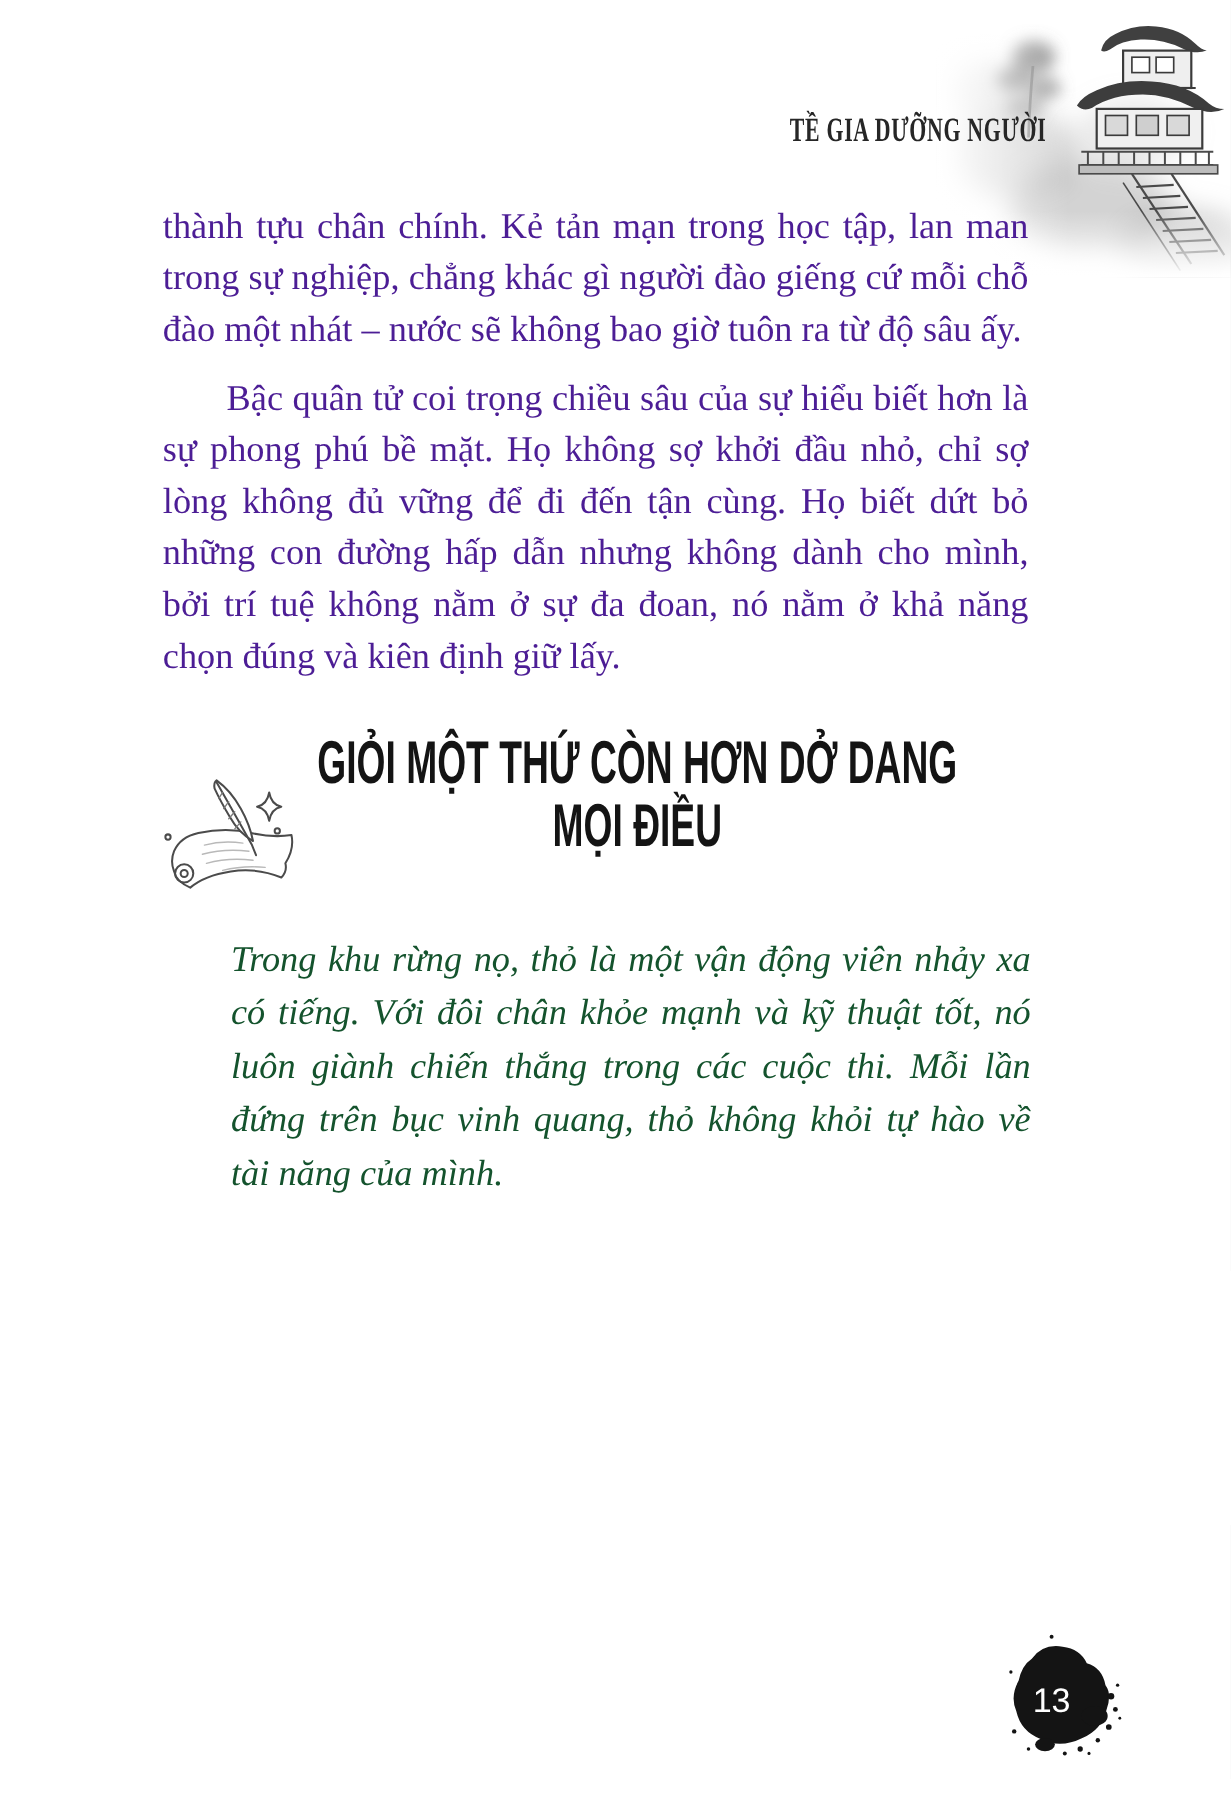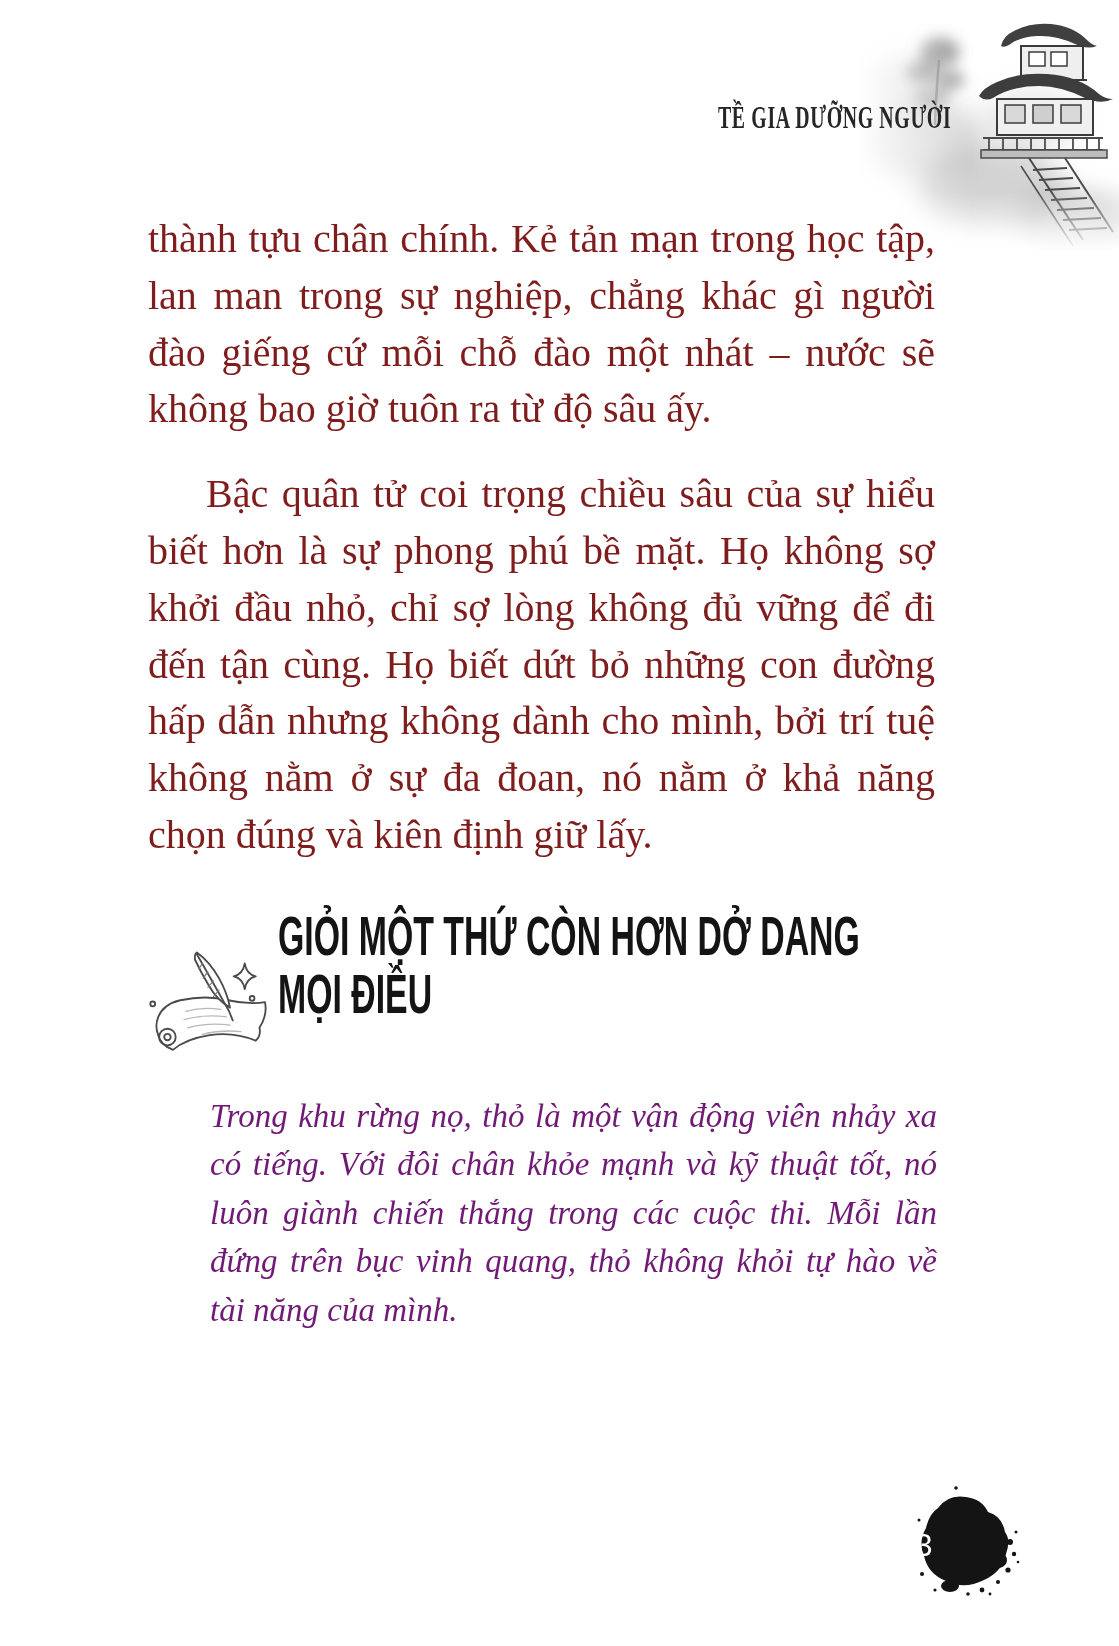--- a/index.html
+++ b/index.html
@@ -24,47 +24,47 @@
     font-family:"Liberation Serif","DejaVu Serif",serif;
     font-size:31px; font-weight:600; letter-spacing:1px;
     color:#262626; white-space:nowrap;
     transform:scaleX(0.64); transform-origin:left top;
   }
 
   
   .content { position:relative; padding:183px 184px 0 148px; }
 
   .body-text p {
-    font-size:40px; line-height:1.42; text-align:justify;
-    text-indent:58px; margin-bottom:16px; color:#7f1d1d;margin-top:28px;
+    font-size:33px; line-height:1.42; text-align:justify;
+    text-indent:58px; margin-bottom:16px; color:#4c1d95;
   }
   .body-text p.first { text-indent:0; }
 
-  .section-head { display:flex; margin-top:44px; }
+  .section-head { display:flex; margin-top:44px;text-align:center; }
   .section-icon { flex:0 0 138px; width:138px; height:118px; margin-left:-10px; margin-top:36px; }
   .section-title-wrap { width:610px; overflow:visible; margin-left:2px; }
   .section-title {
     width:980px;
     transform:scaleX(0.615); transform-origin:left top;
     font-family:"Liberation Sans","DejaVu Sans",sans-serif;
     font-weight:700; font-size:55px; line-height:1.05;
     color:#141414; letter-spacing:0px;
   }
 
   .story { margin:30px 0 0 62px; width:727px; }
   .story p {
     font-style:italic; font-size:33px; line-height:1.47;
-    text-align:justify; margin-bottom:20px; color:#701a75;
+    text-align:justify; margin-bottom:20px; color:#14532d;
   }
 
   
   .page-blob { position:absolute; left:898px; top:1482px; width:128px; height:128px; }
   .page-number {
     position:absolute; left:0; top:46px; width:116px;
-    text-align:left;
+    text-align:center;
     font-family:"Liberation Sans","DejaVu Sans",sans-serif;
     font-size:31px; color:#ffffff;
   }
 </style>
 </head>
 <body>
 
 <div class="page">
 
   <div class="corner-art">

